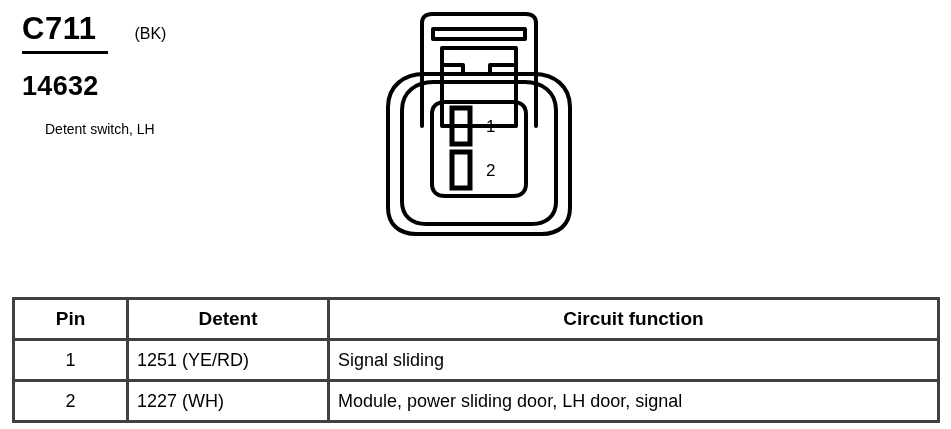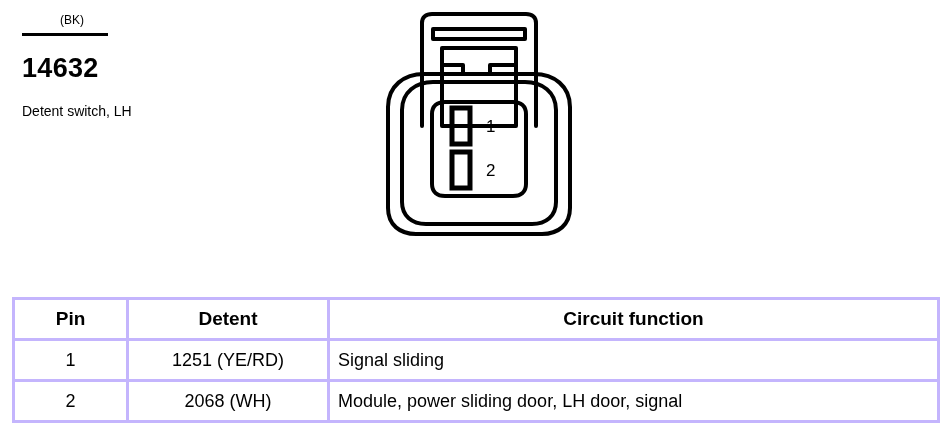--- a/index.html
+++ b/index.html
@@ -27,21 +27,21 @@
     display: flex;
     align-items: baseline;
   }
   #connector-id {
     font-size: 31px;
     font-weight: bold;
     letter-spacing: 0.5px;
     line-height: 38px;
   }
   #connector-color-code {
-    font-size: 12px;
+    font-size: 16px;
     font-weight: normal;
     margin-left: 38px;
     line-height: 20px;
   }
   #id-rule {
     width: 86px;
     height: 3px;
     background: #000;
     margin-top: 3px;
   }
@@ -49,20 +49,21 @@
     font-size: 27px;
     font-weight: bold;
     line-height: 34px;
     margin-top: 15px;
     letter-spacing: 0.3px;
   }
   #connector-description {
     font-size: 14px;
     line-height: 18px;
     margin-top: 17px;
+    margin-left: 23px;
   }
 
   
   #connector-figure {
     position: absolute;
     left: 376px;
     top: 6px;
     width: 206px;
     height: 272px;
   }
@@ -87,42 +88,43 @@
   
   #pin-table {
     position: absolute;
     left: 12px;
     top: 297px;
     width: 928px;
     border-collapse: collapse;
     table-layout: fixed;
   }
   #pin-table td, #pin-table th {
-    border: 3px solid #c4b5fd;
+    border: 3px solid #404040;
     height: 38px;
     padding: 0 8px;
     font-size: 18px;
     font-weight: normal;
     vertical-align: middle;
   }
   #pin-table thead th {
     font-weight: bold;
     text-align: center;
     font-size: 19px;
   }
   .col-pin      { width: 95px;  text-align: center; }
-  .col-circuit  { width: 182px; text-align: center; }
+  .col-circuit  { width: 182px; }
   .col-function { text-align: left; padding-left: 14px; margin-left: 22px; }
   thead .col-function { text-align: center; padding-left: 8px; }
 </style>
 </head>
 <body>
 
 <div id="header-block">
   <div class="conn-id-row">
+    <span id="connector-id">C711</span>
     <span id="connector-color-code">(BK)</span>
   </div>
   <div id="id-rule"></div>
   <div id="part-number">14632</div>
   <div id="connector-description">Detent switch, LH</div>
 </div>
 
 <div id="connector-figure">
   <svg id="connector-svg" width="206" height="240" viewBox="0 0 206 240">
     <g fill="none" stroke="#000000" stroke-width="4" stroke-linejoin="round" stroke-linecap="round">
@@ -197,17 +199,17 @@
     </tr>
   </thead>
   <tbody>
     <tr>
       <td class="col-pin">1</td>
       <td class="col-circuit">1251 (YE/RD)</td>
       <td class="col-function">Signal sliding</td>
     </tr>
     <tr>
       <td class="col-pin">2</td>
-      <td class="col-circuit">2068 (WH)</td>
+      <td class="col-circuit">1227 (WH)</td>
       <td class="col-function">Module, power sliding door, LH door, signal</td>
     </tr>
   </tbody>
 </table>
 
 </body></html>

